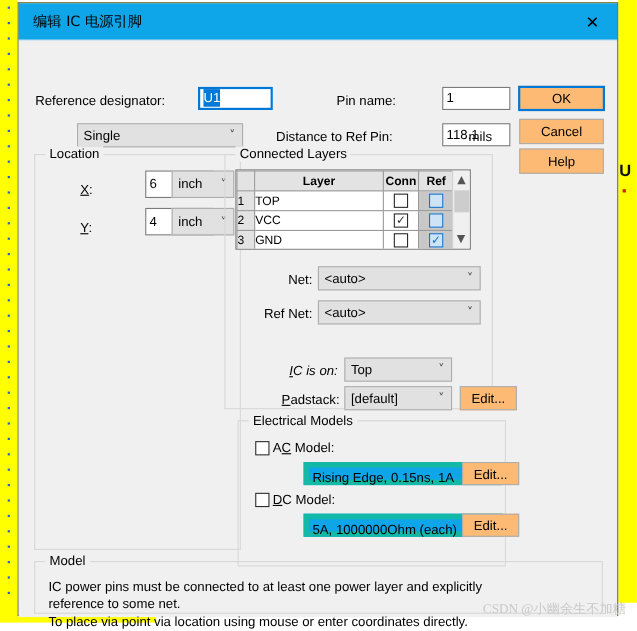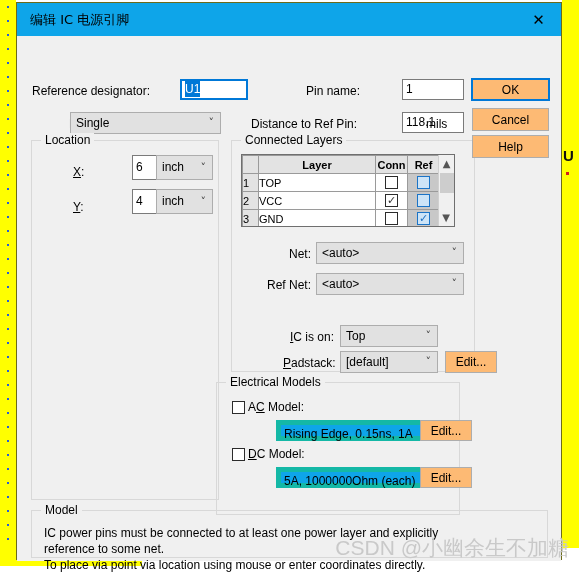--- a/index.html
+++ b/index.html
@@ -117,22 +117,22 @@
   #tbl-scroll .thumb{
     position:absolute;left:1px;top:18px;width:14px;height:20px;background:#cdcdcd;cursor:pointer;
   }
 
   
   #hint-text{position:absolute;left:12px;top:14px;width:430px;font-size:12px;line-height:16px;color:#000;}
 
   
   #watermark{
     position:absolute;right:10px;bottom:12px;
-    font-size:21px;color:#c9c9c9;white-space:nowrap;
-    font-family:Liberation Sans, sans-serif;
+    font-size:12px;color:#c9c9c9;white-space:nowrap;
+    font-family:Liberation Serif, serif;
   }
 </style>
 </head>
 <body>
 
 <div id="canvas-bg">
   <div id="left-strip">
       <div class="dot" style="top: 6px;"></div>
       <div class="dot" style="top: 20px;"></div>
       <div class="dot" style="top: 34px;"></div>
@@ -224,21 +224,21 @@
     </div>
     <div class="lbl" style="left:56px;top:163px;"><u>Y</u><span>:</span></div>
     <div class="txt" style="left:71px;top:152px;width:62px;height:25px;line-height:23px;">
       <span>4</span>
     </div>
     <div class="combo" style="left:139px;top:152px;width:57px;height:25px;line-height:23px;">
       <span>inch</span>
       <span class="arrow" style="line-height:23px;">˅</span>
     </div>
 
-    <div class="grp" style="left:214px;top:103px;width:244px;height:232px;">
+    <div class="grp" style="left:187px;top:103px;width:244px;height:232px;">
       <div class="grp-title">Connected Layers</div>
 
       <div id="tbl-wrap">
         <table class="grid">
           <thead>
             <tr>
               <th style="width:15px;"></th>
               <th>Layer</th>
               <th style="width:31px;">Conn</th>
               <th style="width:31px;">Ref</th>
@@ -277,21 +277,21 @@
         <span>&lt;auto&gt;</span>
         <span class="arrow">˅</span>
       </div>
 
       <div class="lbl" style="position:absolute;left:35px;top:137px;">Ref Net:</div>
       <div class="combo" style="left:84px;top:132px;width:148px;">
         <span>&lt;auto&gt;</span>
         <span class="arrow">˅</span>
       </div>
 
-      <div class="lbl" style="position:absolute;left:58px;top:189px;"><u>I</u><span>C is on:</span></div>
+      <div class="lbl" style="position:absolute;left:58px;top:189px;font-style:italic;"><u>I</u><span>C is on:</span></div>
       <div class="combo" style="left:108px;top:184px;width:98px;">
         <span>Top</span>
         <span class="arrow">˅</span>
       </div>
 
       <div class="lbl" style="position:absolute;left:51px;top:215px;"><u>P</u><span>adstack:</span></div>
       <div class="combo" style="left:108px;top:210px;width:98px;">
         <span>[default]</span>
         <span class="arrow">˅</span>
       </div>

